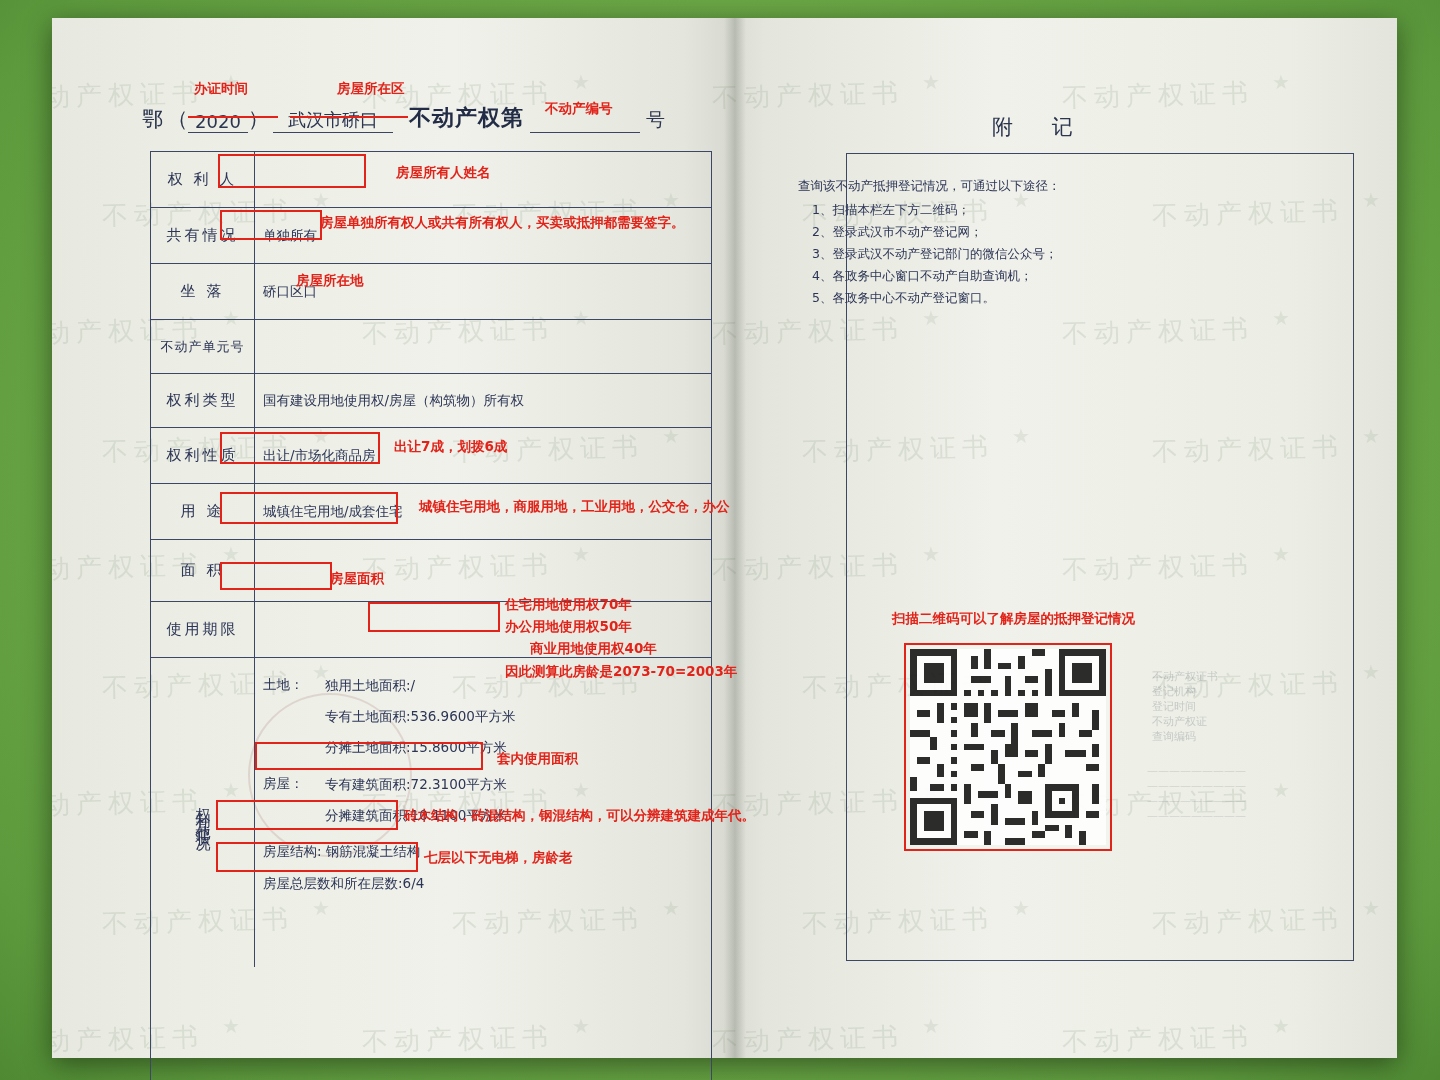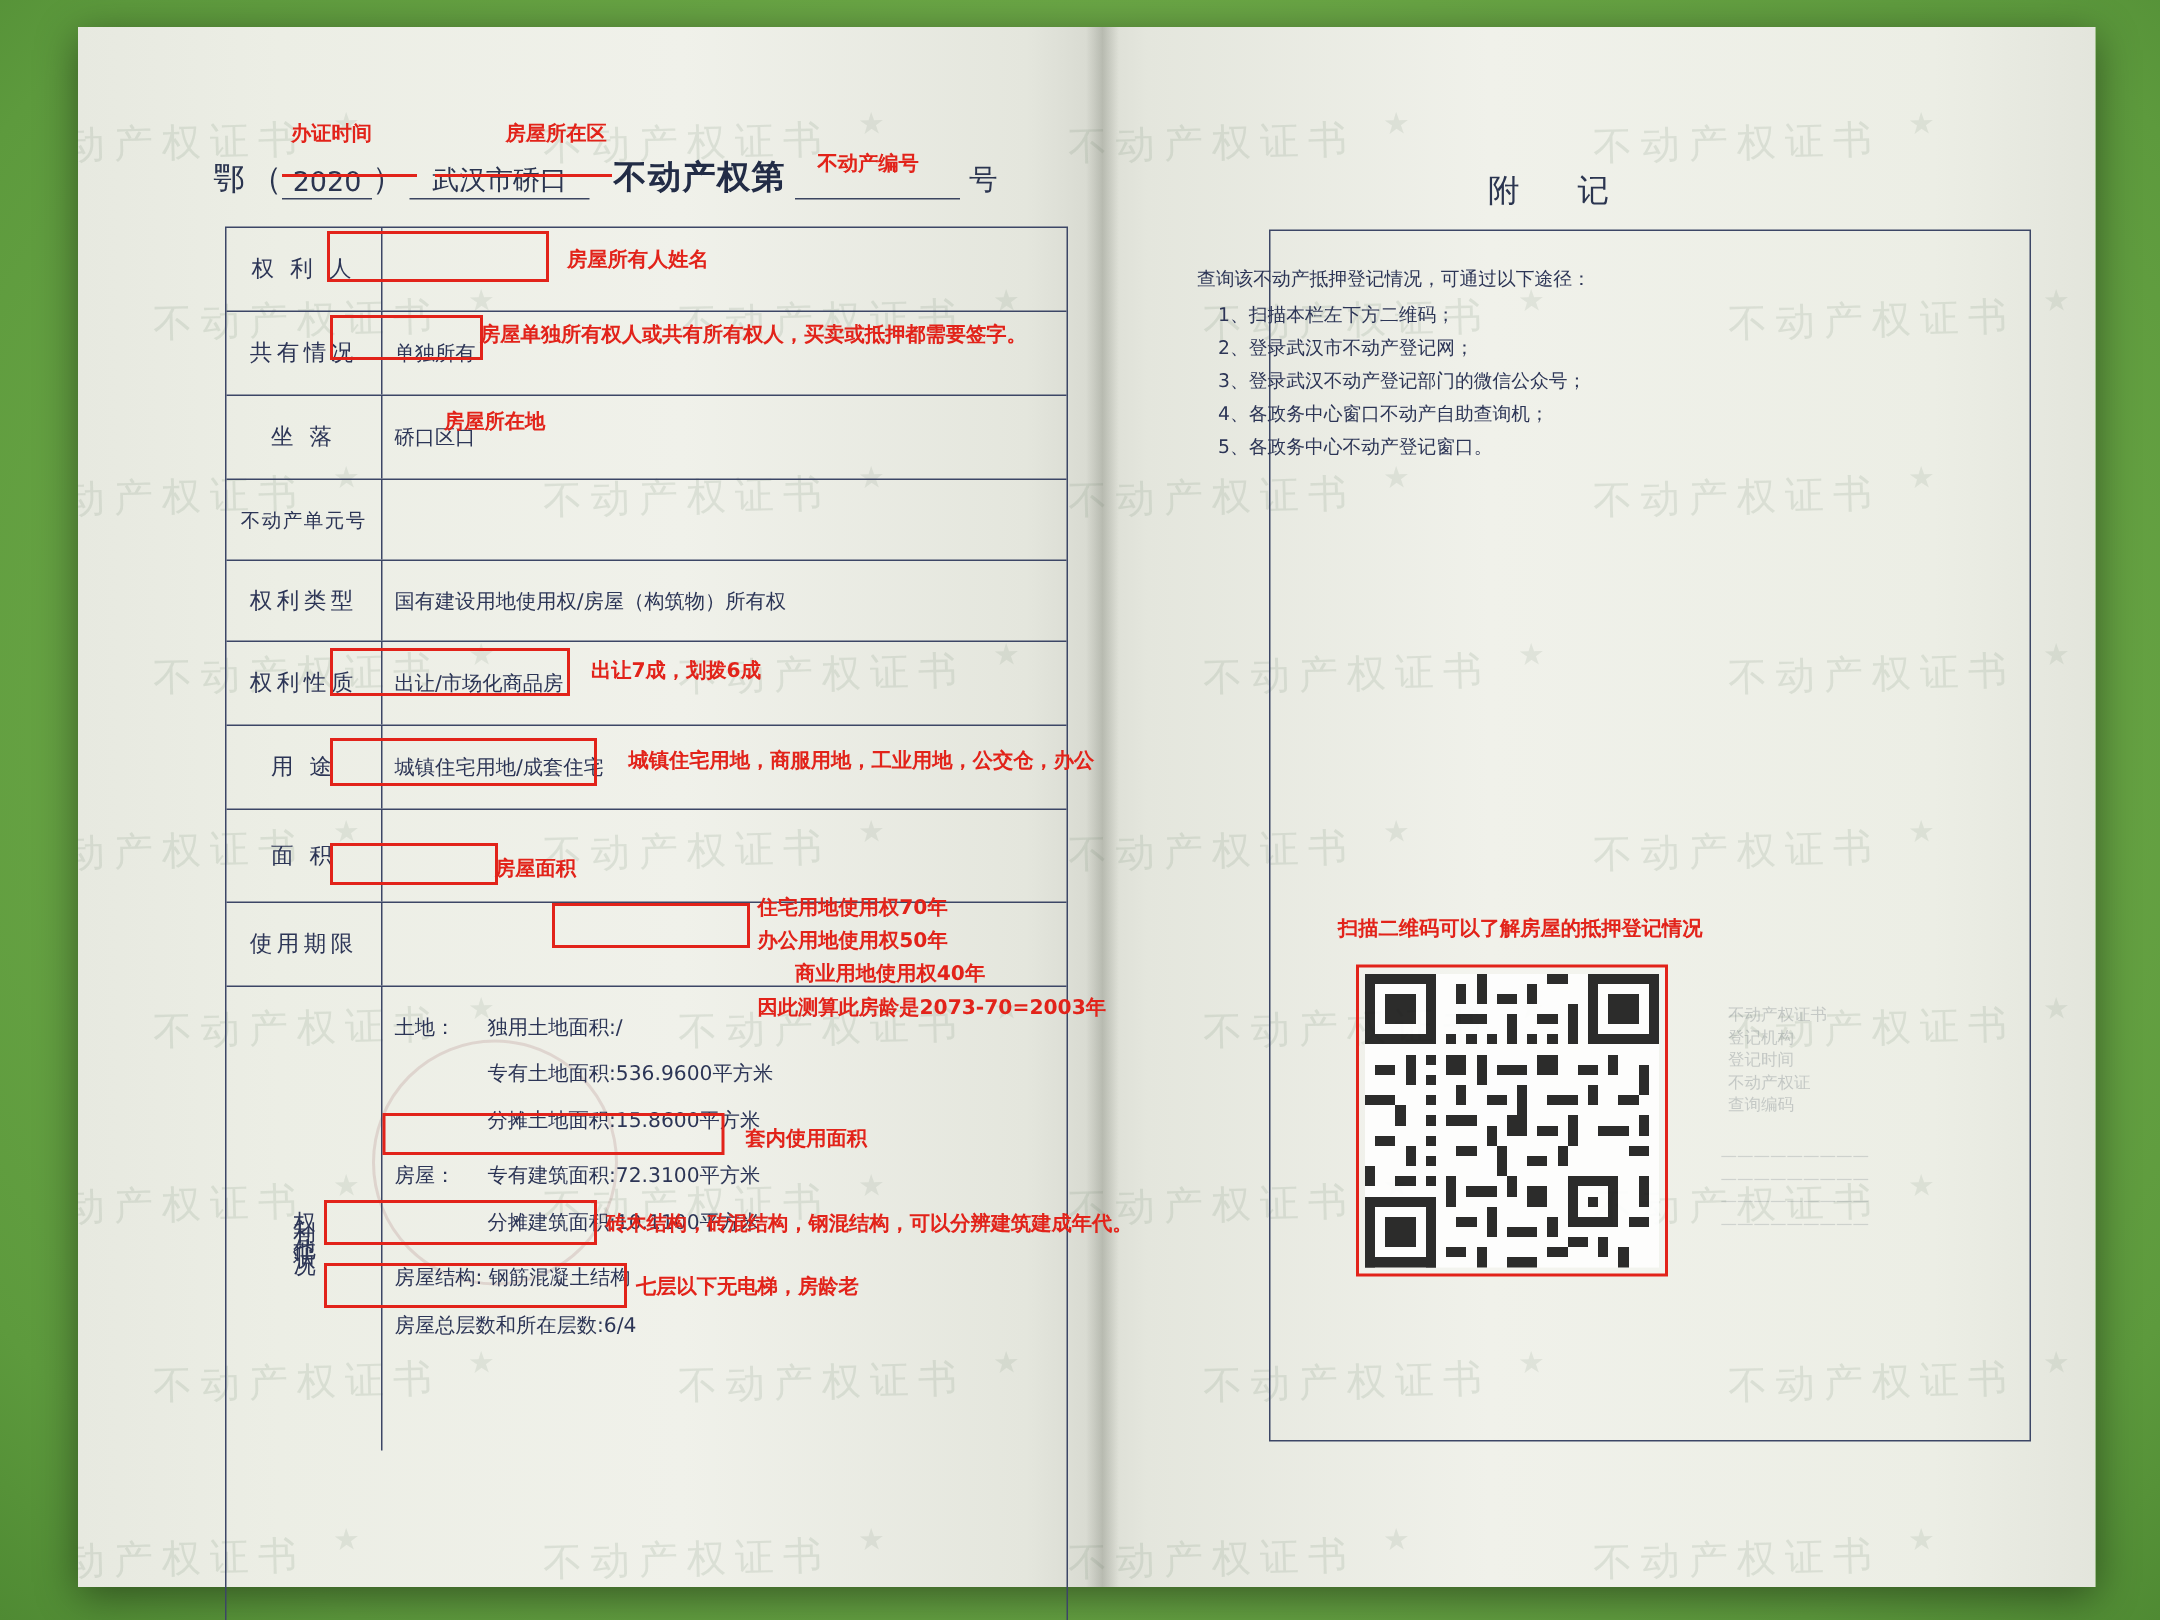--- a/index.html
+++ b/index.html
@@ -573,21 +573,21 @@
     <div id="qr-note">扫描二维码可以了解房屋的抵押登记情况</div>
   </div>
 
   <div style="position:absolute;inset:0;">
 
     <div class="red-text" style="left:142px;  top:62px;">办证时间</div>
     <div class="red-underline" style="left:136px; top:98px; width:90px;"></div>
     <div class="red-text" style="left:248px;  top:62px;margin-left:37px;">房屋所在区</div>
     <div class="red-underline" style="left:238px; top:98px; width:118px;"></div>
     <div class="red-text" style="left:493px;  top:82px;">不动产编号</div>
-    <div class="red-text" style="left:326px;  top:146px;">房屋所有人姓名</div>
+    <div class="red-text" style="left:344px;  top:146px;">房屋所有人姓名</div>
     <div class="red-text" style="left:268px;  top:196px;">房屋单独所有权人或共有所有权人，买卖或抵押都需要签字。</div>
     <div class="red-text" style="left:244px;  top:254px;">房屋所在地</div>
     <div class="red-text" style="left:342px;  top:420px;">出让7成，划拨6成</div>
     <div class="red-text" style="left:367px;  top:480px;">城镇住宅用地，商服用地，工业用地，公交仓，办公</div>
     <div class="red-text" style="left:278px;  top:552px;">房屋面积</div>
     <div class="red-text" style="left:453px;  top:578px;">住宅用地使用权70年</div>
     <div class="red-text" style="left:453px;  top:600px;">办公用地使用权50年</div>
     <div class="red-text" style="left:478px;  top:622px;">商业用地使用权40年</div>
     <div class="red-text" style="left:453px;  top:645px;">因此测算此房龄是2073-70=2003年</div>
     <div class="red-text" style="left:445px;  top:732px;">套内使用面积</div>

